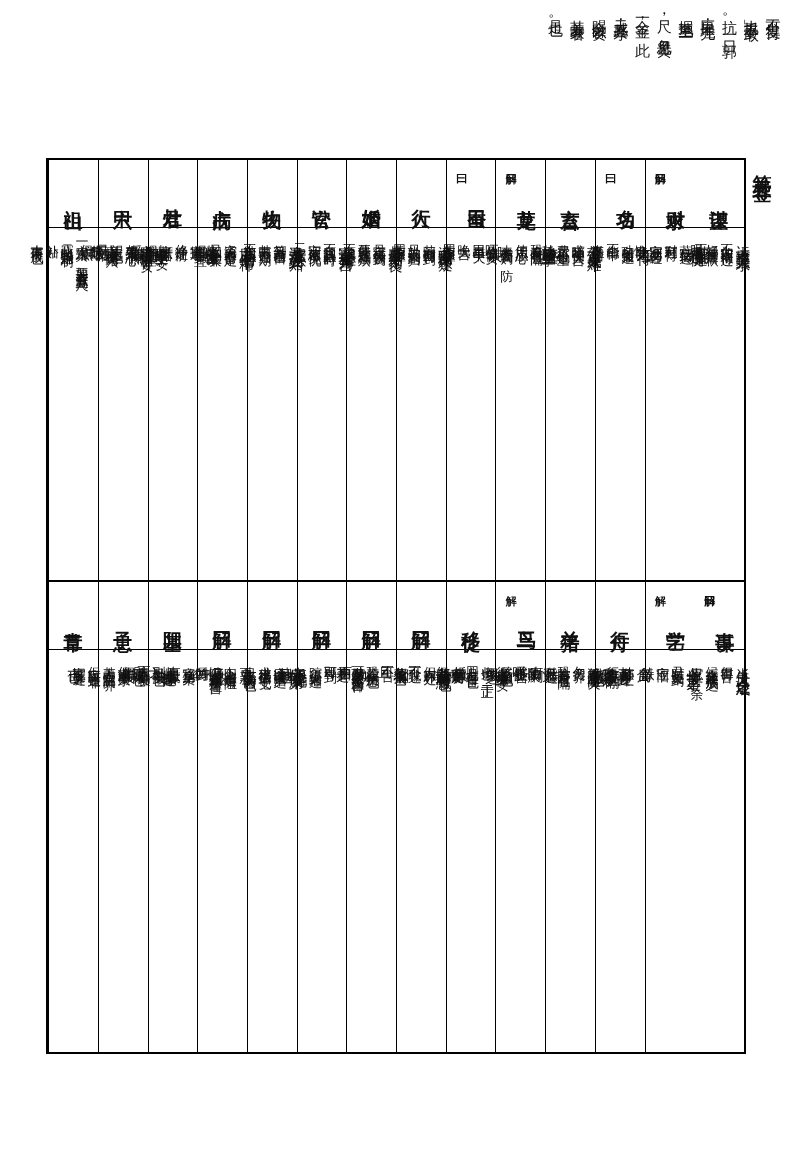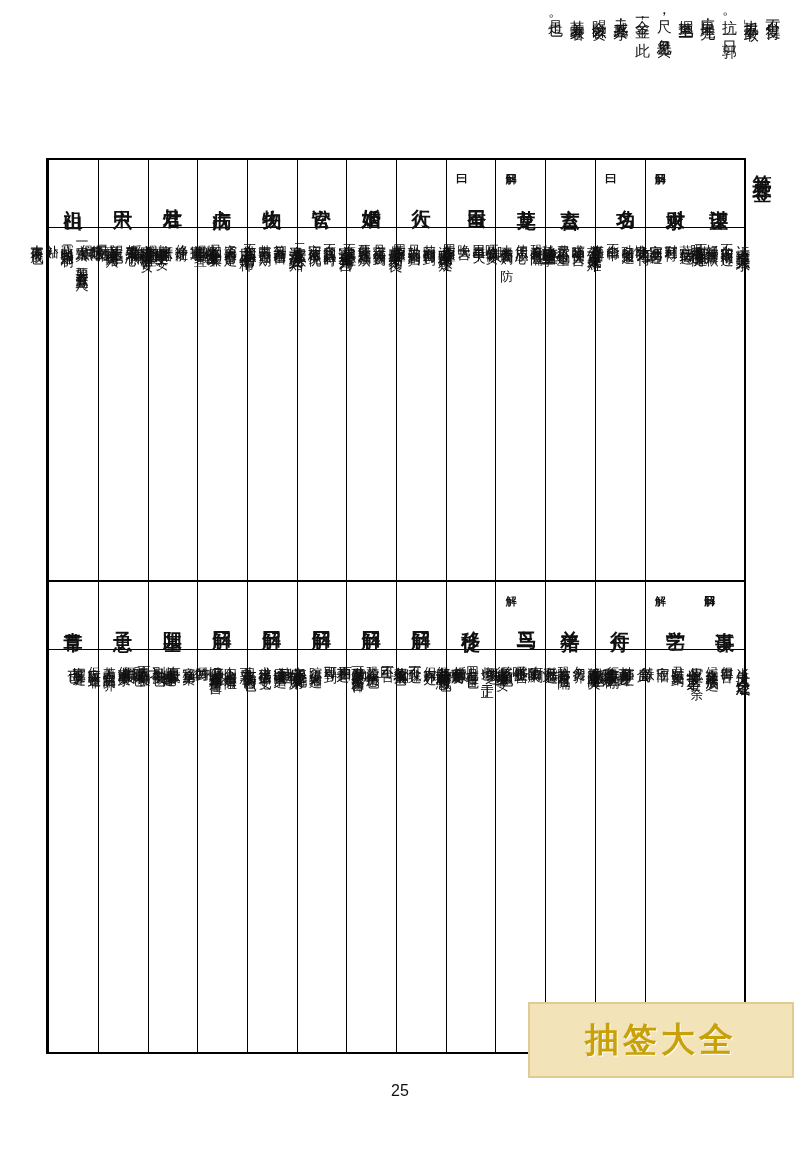--- a/index.html
+++ b/index.html
@@ -529,19 +529,15 @@
           <div class="head">
             <div class="h-main">青草</div>
           </div>
           <div class="body">
             <div class="tcol lead">吉也</div>
           </div>
         </div>
       </div>
     </div>
 
-  <div class="pageno">25</div>
-
-  <div class="watermark">
-    <span>抽签大全</span>
-  </div>
+
 
 </div>
 
 </body></html>

